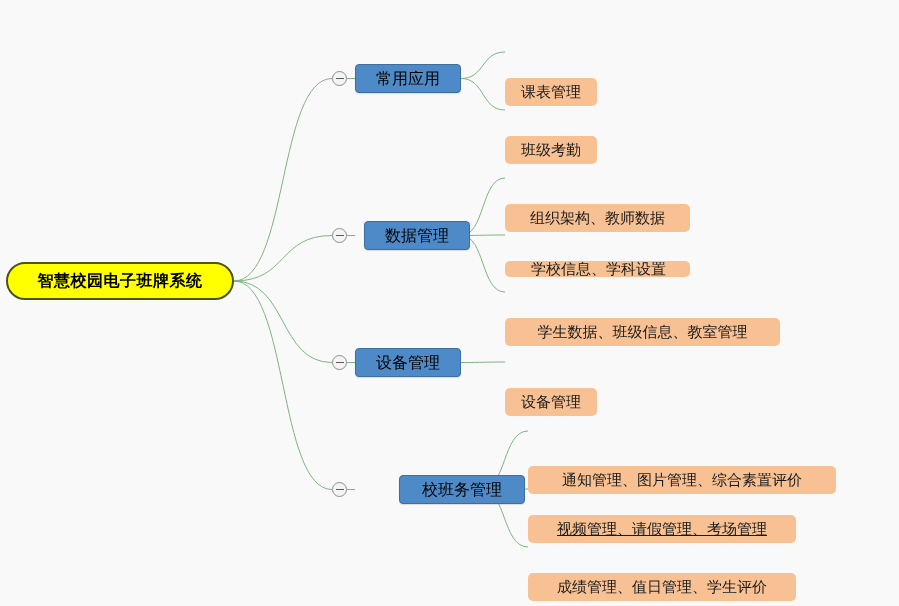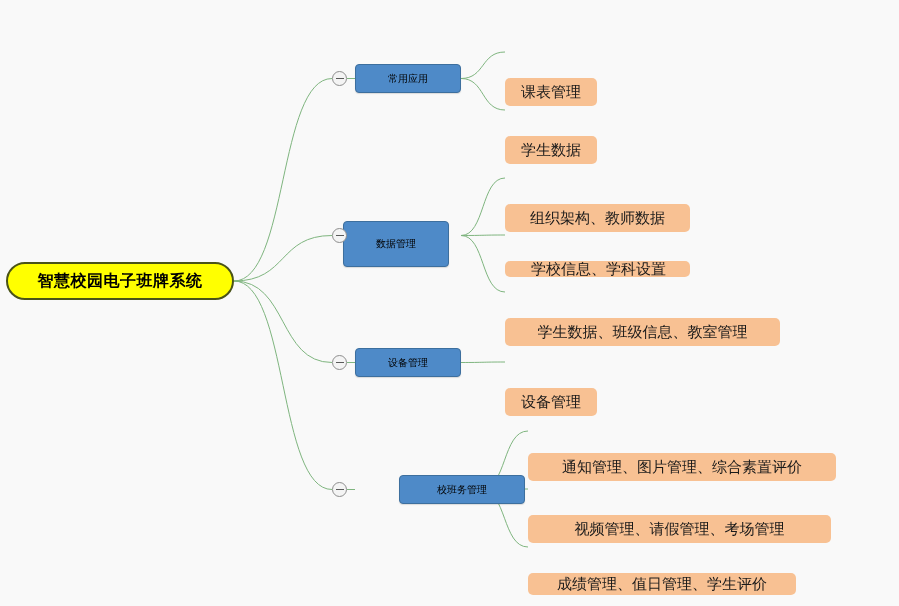--- a/index.html
+++ b/index.html
@@ -54,21 +54,21 @@
     letter-spacing: 0.5px;
     padding: 0 10px;
   }
 
   
   .node-branch {
     background: #4e8ac8;
     border: 1px solid #3d6f9e;
     border-radius: 4px;
     color: #000000;
-    font-size: 10px;
+    font-size: 16px;
     padding: 0 12px;
     box-shadow: 0 1px 1px rgba(0,0,0,0.12);
     font-family: Liberation Serif, serif;
   }
 
   
   .node-leaf {
     background: #f8c193;
     border-radius: 5px;
     color: #1a1a1a;
@@ -126,23 +126,23 @@
         <span>智慧校园电子班牌系统</span>
       </div>
       <div class="node node-branch" style="left: 355px; top: 64px; width: 106px; height: 29px;">
         <span>常用应用</span>
       </div>
       <div class="toggle" style="left: 332px; top: 71px;"></div>
       <div class="node node-leaf" style="left: 505px; top: 38px; width: 92px; height: 28px;">
         <span>课表管理</span>
       </div>
       <div class="node node-leaf" style="left: 505px; top: 96px; width: 92px; height: 28px;">
-        <span>学生数据</span>
+        <span>班级考勤</span>
       </div>
-      <div class="node node-branch" style="left: 343px; top: 221px; width: 106px; height: 46px;">
+      <div class="node node-branch" style="left: 364px; top: 221px; width: 106px; height: 29px;">
         <span>数据管理</span>
       </div>
       <div class="toggle" style="left: 332px; top: 228px;"></div>
       <div class="node node-leaf" style="left: 505px; top: 164px; width: 185px; height: 28px; text-align: right;">
         <span>组织架构、教师数据</span>
       </div>
       <div class="node node-leaf" style="left: 505px; top: 221px; width: 185px; height: 16px; padding-left: 12px;">
         <span>学校信息、学科设置</span>
       </div>
       <div class="node node-leaf" style="left: 505px; top: 278px; width: 275px; height: 28px;">
@@ -152,23 +152,23 @@
         <span>设备管理</span>
       </div>
       <div class="toggle" style="left: 332px; top: 355px;"></div>
       <div class="node node-leaf" style="left: 505px; top: 348px; width: 92px; height: 28px;">
         <span>设备管理</span>
       </div>
       <div class="node node-branch" style="left: 355px; top: 475px; width: 126px; height: 29px; margin-left: 44px;">
         <span>校班务管理</span>
       </div>
       <div class="toggle" style="left: 332px; top: 482px;"></div>
-      <div class="node node-leaf" style="left: 528px; top: 413px; width: 308px; height: 28px;">
+      <div class="node node-leaf" style="left: 528px; top: 426px; width: 308px; height: 28px;">
         <span>通知管理、图片管理、综合素置评价</span>
       </div>
-      <div class="node node-leaf" style="left: 528px; top: 475px; width: 303px; height: 28px;">
+      <div class="node node-leaf" style="left: 528px; top: 475px; width: 268px; height: 28px; text-decoration: underline;">
         <span>视频管理、请假管理、考场管理</span>
       </div>
-      <div class="node node-leaf" style="left: 528px; top: 533px; width: 268px; height: 22px;">
+      <div class="node node-leaf" style="left: 528px; top: 533px; width: 268px; height: 28px;">
         <span>成绩管理、值日管理、学生评价</span>
       </div>
     </div>
 </div>
 
 </body></html>

